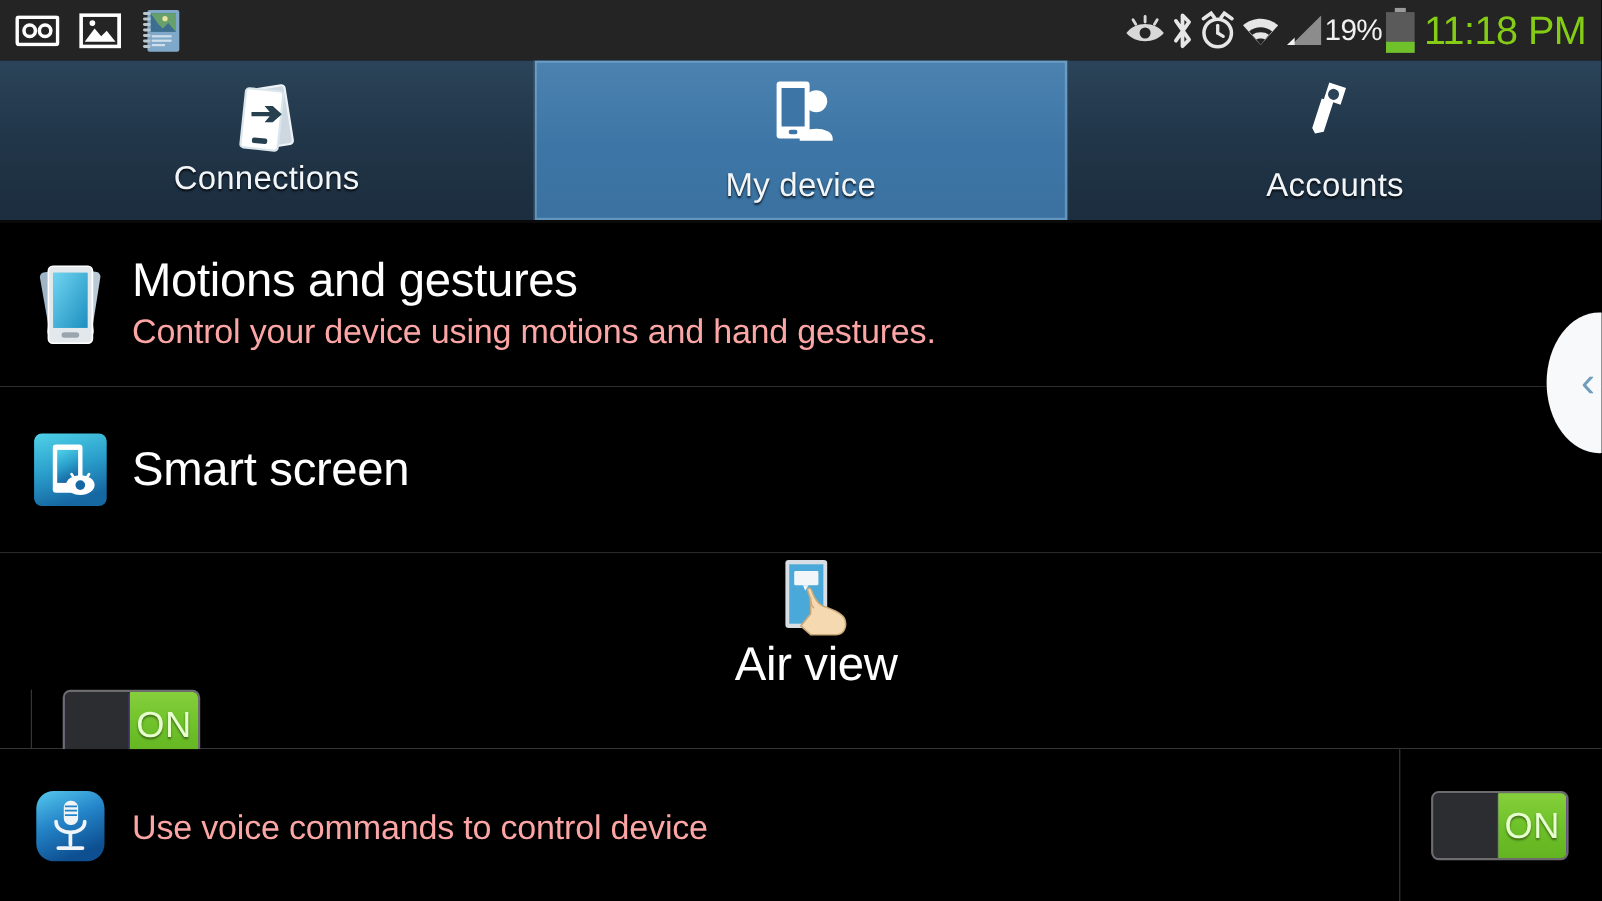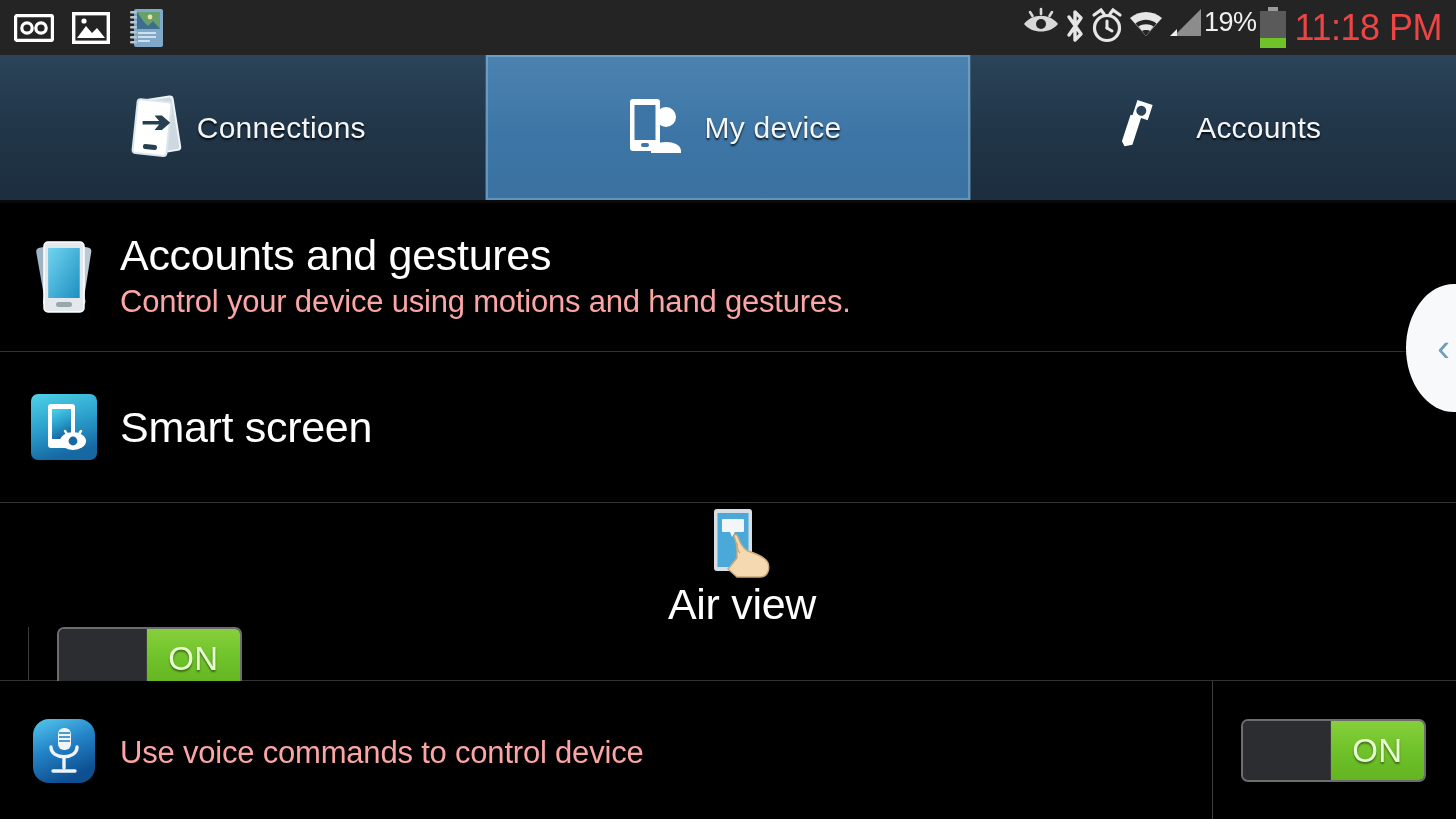--- a/index.html
+++ b/index.html
@@ -13,41 +13,41 @@
   #screen { position:relative; width:1456px; height:819px; background:#000; }
 
   
   #statusbar {
     position:absolute; top:0; left:0; width:1456px; height:55px;
     background:#242424;
     display:flex; align-items:center;
     padding:0 14px;
   }
   #status-left { display:flex; align-items:center; gap:18px; }
-  #status-right { margin-left:auto; display:flex; align-items:flex-start; gap:0; }
+  #status-right { margin-left:auto; display:flex; align-items:center; gap:0; }
   .sb-icon { display:inline-flex; align-items:center; justify-content:center; }
   #battery-pct {
     color:#f0f0f0; font-size:27px; letter-spacing:-0.5px;
     font-family:"Liberation Sans", sans-serif;
   }
   #clock {
-    color:#ef4444; font-size:36px; letter-spacing:-0.5px; margin-left:6px;
+    color:#84cc16; font-size:36px; letter-spacing:-0.5px; margin-left:6px;
     font-family:"Liberation Sans", sans-serif; font-weight:400;
   }
 
   
   #tabbar {
     position:absolute; top:55px; left:0; width:1456px; height:148px;
     display:flex;
     background:linear-gradient(180deg,#2b4459 0%,#22374a 45%,#1b2d3e 100%);
     border-bottom:3px solid #0a0a0a;
   }
   .tab {
     flex:1 1 0; height:100%;
-    display:flex; align-items:center; justify-content:center;
+    display:flex; flex-direction:column; align-items:center; justify-content:center;
     gap:4px;
     border-right:1px solid #16烟;
     position:relative;
     cursor:pointer;
   }
   .tab + .tab { border-left:1px solid #3c5a72;gap:16px; }
   .tab-label {
     color:#f2f6f9; font-size:30px; font-weight:400;
     text-shadow:0 2px 2px rgba(0,0,0,.8);
     letter-spacing:0.2px;
@@ -88,21 +88,21 @@
   }
 
   
   #row-motions { height:149px; }
   #row-smart   { height:151px; }
   #row-airview { height:178px;flex-direction:column; }
   #row-voice   { height:139px; border-bottom:none; }
 
   
   .toggle {
-    width:185px; height:63px;
+    width:125px; height:63px;
     border-radius:7px;
     border:2px solid #6d6d6d;
     background:#6d28d9;
     display:flex; align-items:stretch;
     overflow:hidden;
     box-shadow:inset 0 1px 2px rgba(0,0,0,.9);
     cursor:pointer;
   }
   .toggle-track { flex:0 0 48%; background:#2b2d31; }
   .toggle-thumb {
@@ -298,21 +298,21 @@
           <defs>
             <linearGradient id="mg" x1="0" y1="0" x2="1" y2="1">
               <stop offset="0%" stop-color="#6fd4f0"></stop>
               <stop offset="100%" stop-color="#1e8fc0"></stop>
             </linearGradient>
           </defs>
           <rect x="25" y="64" width="16" height="5" rx="2.5" fill="#9aa6ae"></rect>
         </svg>
       </div>
       <div class="row-text">
-        <div class="row-title">Accounts and gestures</div>
+        <div class="row-title">Motions and gestures</div>
         <div class="row-sub">Control your device using motions and hand gestures.</div>
       </div>
     </div>
 
     <div class="row" id="row-smart">
       <div class="row-icon">
         <svg width="70" height="70" viewBox="0 0 70 70">
           <defs>
             <linearGradient id="ssbg" x1="0" y1="0" x2="0.3" y2="1">
               <stop offset="0%" stop-color="#4fd2e8"></stop>

